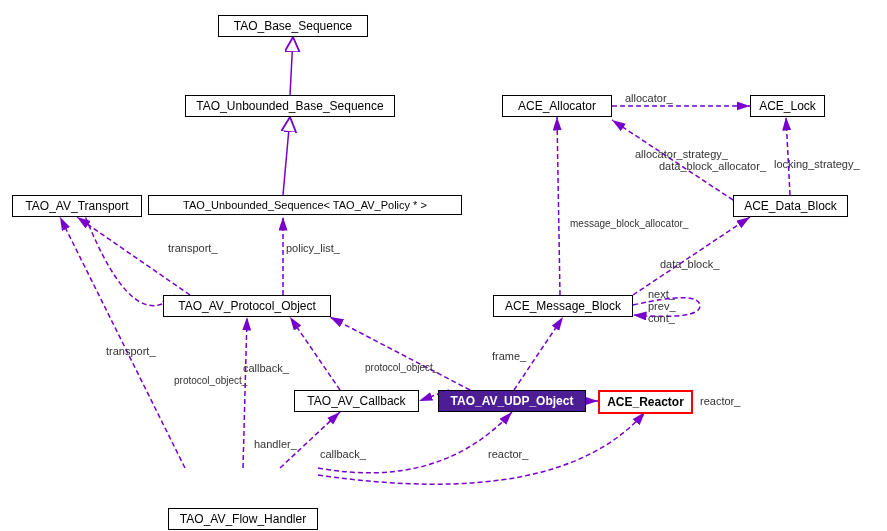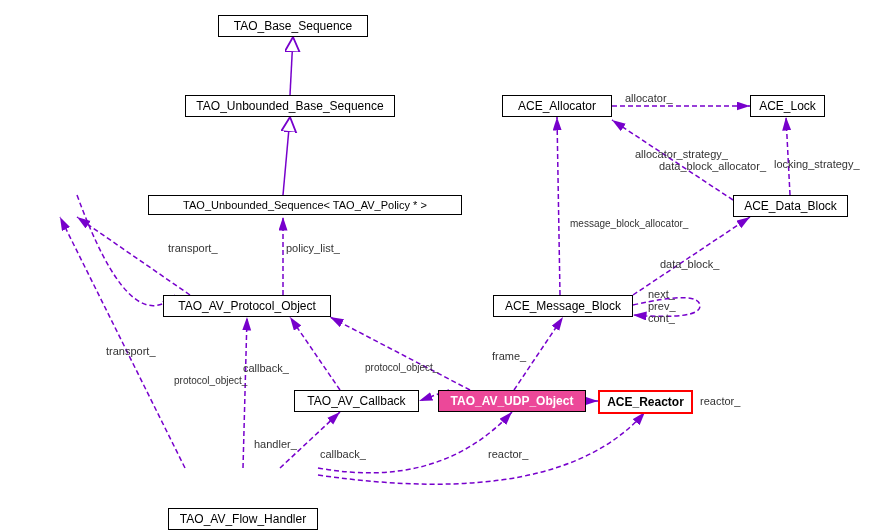--- a/index.html
+++ b/index.html
@@ -24,21 +24,21 @@
       padding: 3px 6px;
       font-size: 12px;
       white-space: nowrap;
       text-align: center;
     }
     .node.highlight {
       border: 2px solid #ff0000;
       font-weight: bold;
     }
     .node.dark {
-      background: #ec4899;
+      background: #4c1d95;
       color: #ffffff;
       font-weight: bold;
     }
     .edge-label {
       position: absolute;
       font-size: 11px;
       color: #333;
       white-space: nowrap;
     }
     svg.edges {
@@ -106,20 +106,21 @@
     <path d="M318,475 Q560,510 645,412" stroke="#7700cc" stroke-width="1.5" stroke-dasharray="5,3" fill="none" marker-end="url(#arrow-open)"></path>
 
     <line x1="340" y1="390" x2="290" y2="317" stroke="#7700cc" stroke-width="1.5" stroke-dasharray="5,3" marker-end="url(#arrow-open)"></line>
 
     <path d="M77,195 Q130,340 175,295" stroke="#7700cc" stroke-width="1.5" stroke-dasharray="5,3" fill="none" marker-end="url(#arrow-open)"></path>
 
   </svg>
 
   <div class="node" style="left:218px;top:15px;width:150px;">TAO_Base_Sequence</div>
   <div class="node" style="left:185px;top:95px;width:210px;">TAO_Unbounded_Base_Sequence</div>
+  <div class="node" style="left:12px;top:195px;width:130px;">TAO_AV_Transport</div>
   <div class="node" style="left:148px;top:195px;width:314px;font-size:11px;">TAO_Unbounded_Sequence&lt; TAO_AV_Policy * &gt;</div>
   <div class="node" style="left:163px;top:295px;width:168px;">TAO_AV_Protocol_Object</div>
   <div class="node" style="left:294px;top:390px;width:125px;">TAO_AV_Callback</div>
   <div class="node dark" style="left:438px;top:390px;width:148px;">TAO_AV_UDP_Object</div>
   <div class="node highlight" style="left:598px;top:390px;width:95px;">ACE_Reactor</div>
   <div class="node" style="left:168px;top:468px;width:150px;margin-top:40px;">TAO_AV_Flow_Handler</div>
   <div class="node" style="left:502px;top:95px;width:110px;">ACE_Allocator</div>
   <div class="node" style="left:750px;top:95px;width:75px;">ACE_Lock</div>
   <div class="node" style="left:733px;top:195px;width:115px;">ACE_Data_Block</div>
   <div class="node" style="left:493px;top:295px;width:140px;">ACE_Message_Block</div>

